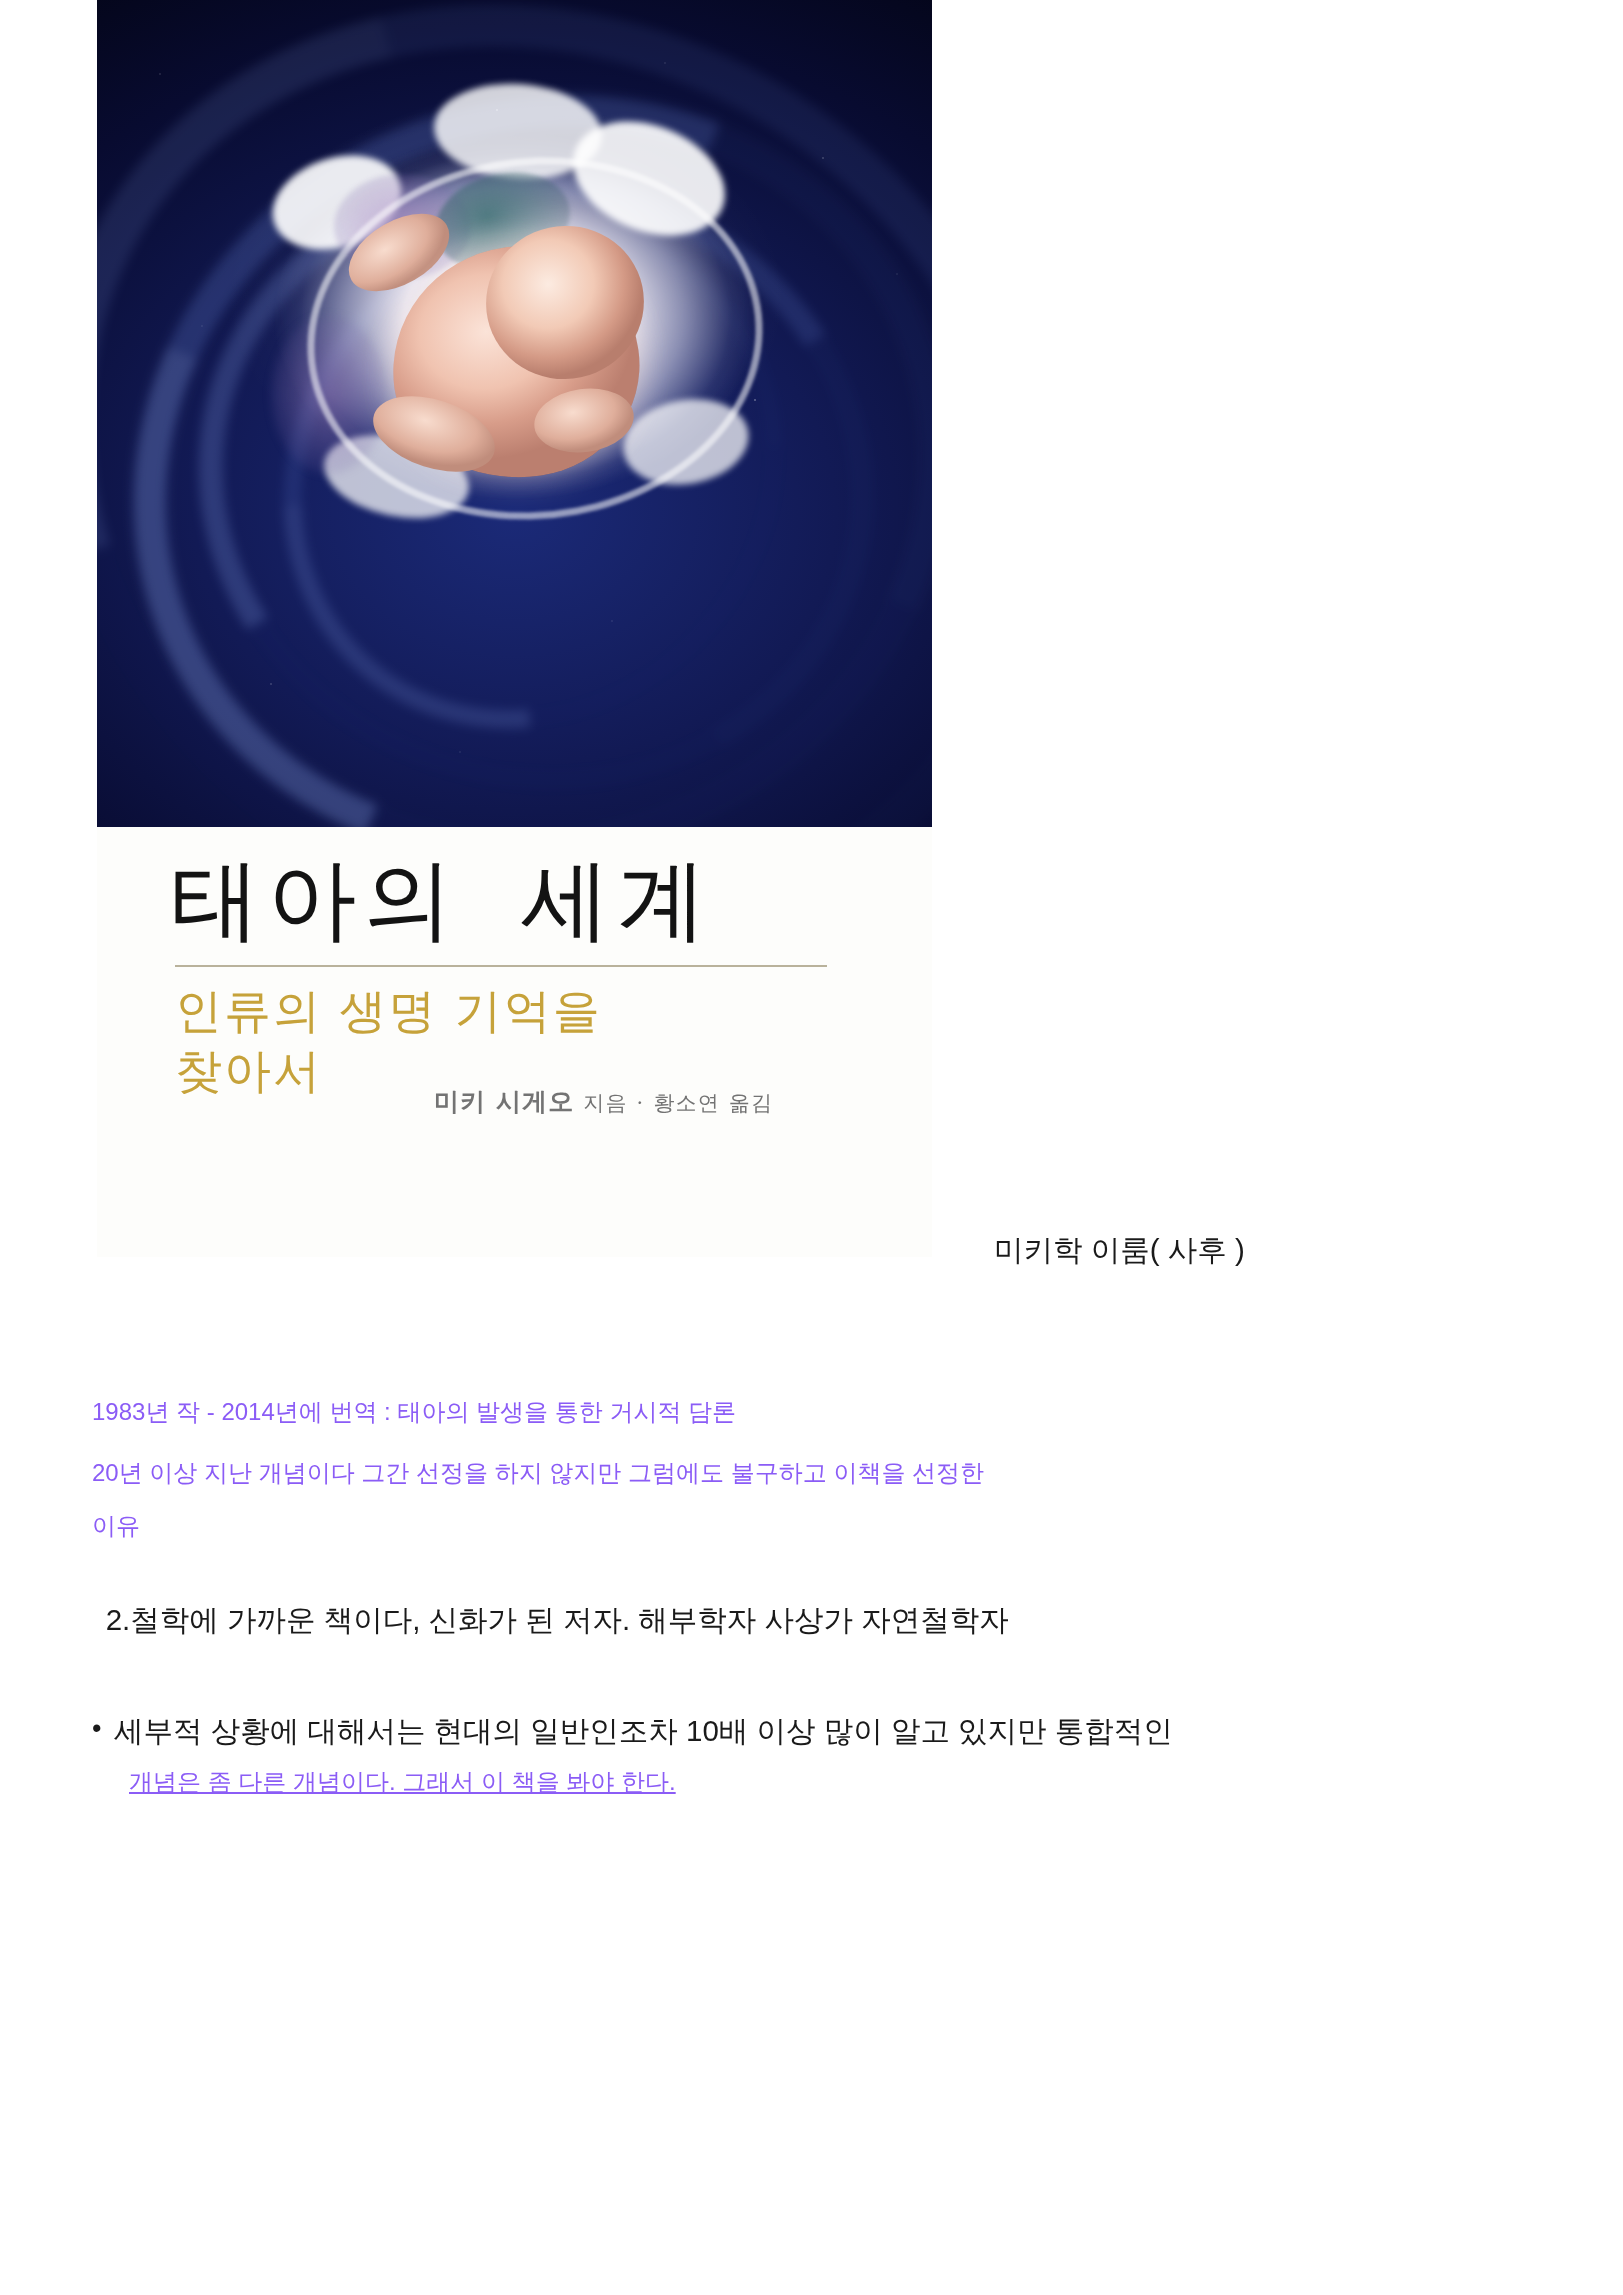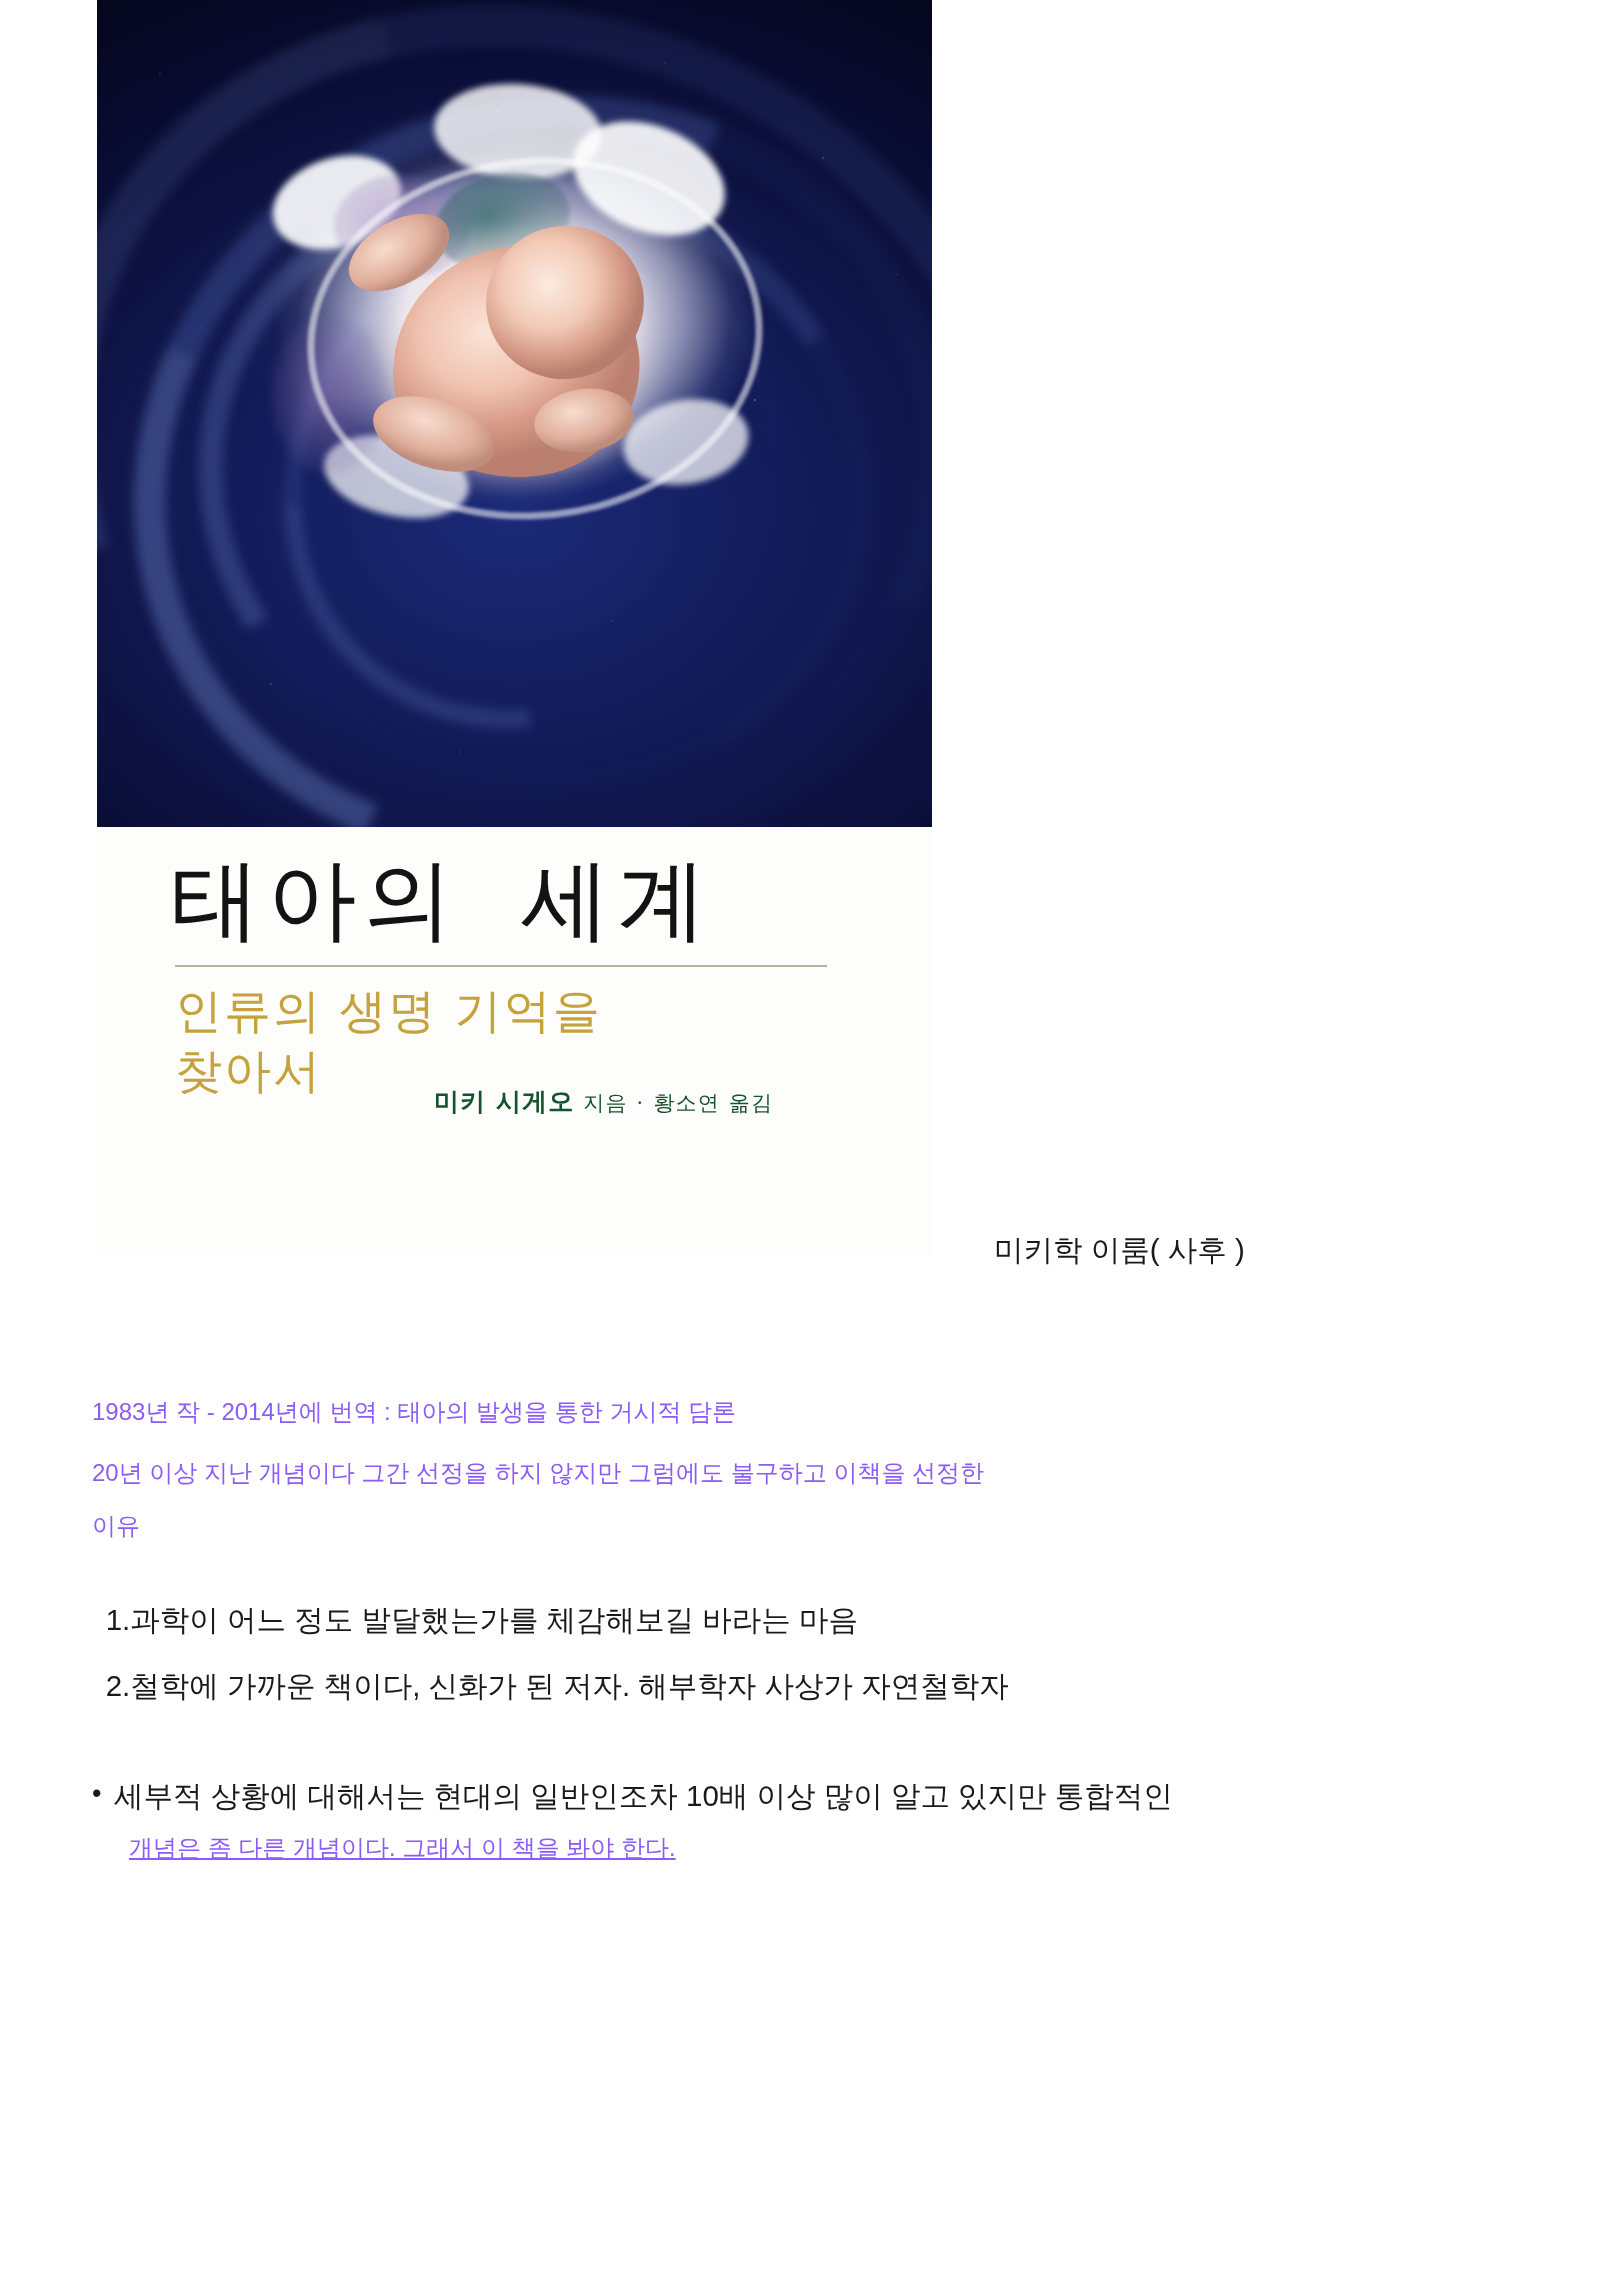--- a/index.html
+++ b/index.html
@@ -196,21 +196,21 @@
     color: #c6a23a;
     white-space: pre-line;
   }
   .cover-credit {
     position: absolute;
     left: 337px;
     top: 258px;
     font-family: "DejaVu Serif", "Liberation Serif", serif;
     font-size: 25px;
     letter-spacing: 1.1px;
-    color: #14532d;
+    color: #737373;
     white-space: nowrap;
   }
   .cover-credit .bold { font-weight: 700; }
   .cover-credit .small { font-size: 21px; }
 
   
   .caption {
     position: absolute;
     left: 994px;
     top: 1231px;
@@ -309,21 +309,20 @@
 
 <div class="caption">미키학 이룸( 사후 )</div>
 
 <div class="body-block">
   <p class="para">1983년 작 - 2014년에 번역 : 태아의 발생을 통한 거시적 담론</p>
   <p class="para tight">20년 이상 지난 개념이다 그간 선정을 하지 않지만 그럼에도 불구하고 이책을 선정한</p>
   <p class="para">이유</p>
 
   <div class="spacer-sm"></div>
 
-  <p class="numbered">1.과학이 어느 정도 발달했는가를 체감해보길 바라는 마음</p>
   <p class="numbered">2.철학에  가까운 책이다, 신화가 된 저자. 해부학자 사상가 자연철학자</p>
 
   <div class="spacer-md"></div>
 
   <div class="bullet-row">
     <span class="bullet-dot">•</span>
     <span class="bullet-text">세부적 상황에 대해서는 현대의 일반인조차 10배 이상 많이 알고 있지만 통합적인</span>
   </div>
   <p class="para" style="margin-left:37px;text-decoration:underline;">개념은 좀 다른 개념이다. 그래서 이 책을 봐야 한다.</p>
 </div>

